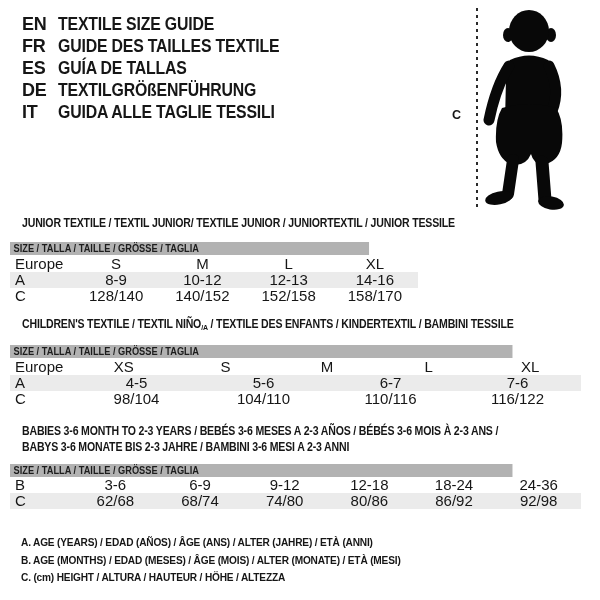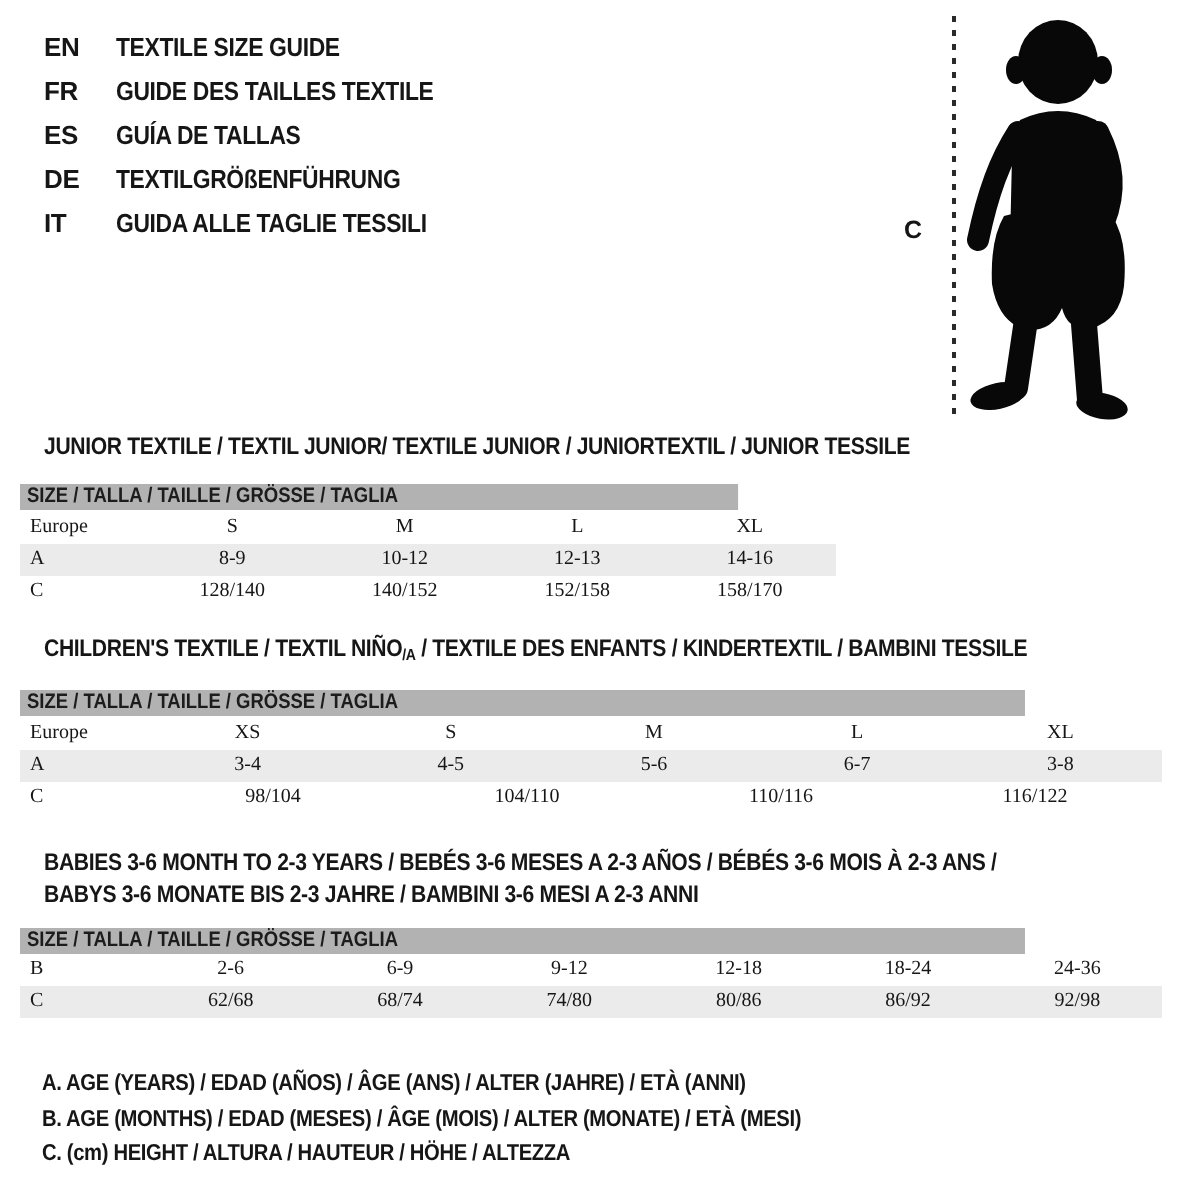--- a/index.html
+++ b/index.html
@@ -3,35 +3,35 @@
 <meta charset="utf-8">
 <style>
   html,body{margin:0;padding:0;background:#fff;}
   .canvas{
     position:relative;width:600px;height:600px;background:#ffffff;
     font-family:"Liberation Sans",sans-serif;color:#161616;overflow:hidden;
   }
   .condensed{transform:scaleX(0.88);transform-origin:0 50%;white-space:nowrap;}
   
   .lang-list{position:absolute;left:22px;top:13px;}
-  .lang-row{display:flex;height:22px;line-height:22px;font-weight:700;font-size:13px;}
+  .lang-row{display:flex;height:22px;line-height:22px;font-weight:700;font-size:18px;}
   .lang-code{width:36px;letter-spacing:-0.2px;}
   .lang-label{letter-spacing:-0.2px;}
   
   .measure-label{position:absolute;left:452px;top:108px;font-size:12.5px;font-weight:700;}
   .dotted-line{position:absolute;left:476px;top:8px;width:2px;height:202px;
     background:repeating-linear-gradient(to bottom,#2a2a2a 0px,#2a2a2a 3px,transparent 3px,transparent 7px);}
   .baby-svg{position:absolute;left:482px;top:8px;width:92px;height:202px;}
   
   .tbl-title{position:absolute;left:22px;font-size:12px;font-weight:700;letter-spacing:-0.2px;line-height:16px;}
   .tbl-title sub{font-size:8px;vertical-align:-2px;}
   
   .tbl{position:absolute;left:10px;}
   .size-bar{background:#b2b2b2;height:13px;line-height:13px;font-size:10.5px;color:#1c1c1c;padding-left:4px;font-weight:600;}
-  .row{display:flex;height:16px;line-height:16px;font-size:10px;font-family:Liberation Serif, serif;}
+  .row{display:flex;height:16px;line-height:16px;font-size:15px;}
   .row.euro{height:17px;line-height:17px;}
   .row.shade{background:#ebebeb;}
   .cell-label{width:58px;padding-left:5px;text-align:left;}
   .cell-val{flex:1;text-align:center;}
   
   .legend{position:absolute;left:21px;top:534px;}
   .legend-line{height:17.5px;line-height:17.5px;font-size:11.5px;font-weight:700;letter-spacing:-0.2px;}
 </style>
 </head>
 <body>
@@ -111,44 +111,43 @@
     <div class="row euro">
       <span class="cell-label">Europe</span>
       <span class="cell-val">XS</span>
       <span class="cell-val">S</span>
       <span class="cell-val">M</span>
       <span class="cell-val">L</span>
       <span class="cell-val">XL</span>
     </div>
     <div class="row shade">
       <span class="cell-label">A</span>
-      <span class="cell-val">3-4</span>
       <span class="cell-val">4-5</span>
       <span class="cell-val">5-6</span>
       <span class="cell-val">6-7</span>
-      <span class="cell-val">3-8</span>
+      <span class="cell-val">7-6</span>
     </div>
     <div class="row">
       <span class="cell-label">C</span>
       <span class="cell-val">98/104</span>
       <span class="cell-val">104/110</span>
       <span class="cell-val">110/116</span>
       <span class="cell-val">116/122</span>
     </div>
   </div>
 
   <div class="tbl-title" style="top:423px">
     <div class="condensed">BABIES 3-6 MONTH TO 2-3 YEARS / BEBÉS 3-6 MESES A 2-3 AÑOS / BÉBÉS 3-6 MOIS À 2-3 ANS /</div>
     <div class="condensed">BABYS 3-6 MONATE BIS 2-3 JAHRE / BAMBINI 3-6 MESI A 2-3 ANNI</div>
   </div>
   <div class="tbl" style="top:464px;width:571px">
     <div class="size-bar condensed">SIZE / TALLA / TAILLE / GRÖSSE / TAGLIA</div>
     <div class="row">
       <span class="cell-label">B</span>
-      <span class="cell-val">2-6</span>
+      <span class="cell-val">3-6</span>
       <span class="cell-val">6-9</span>
       <span class="cell-val">9-12</span>
       <span class="cell-val">12-18</span>
       <span class="cell-val">18-24</span>
       <span class="cell-val">24-36</span>
     </div>
     <div class="row shade">
       <span class="cell-label">C</span>
       <span class="cell-val">62/68</span>
       <span class="cell-val">68/74</span>

